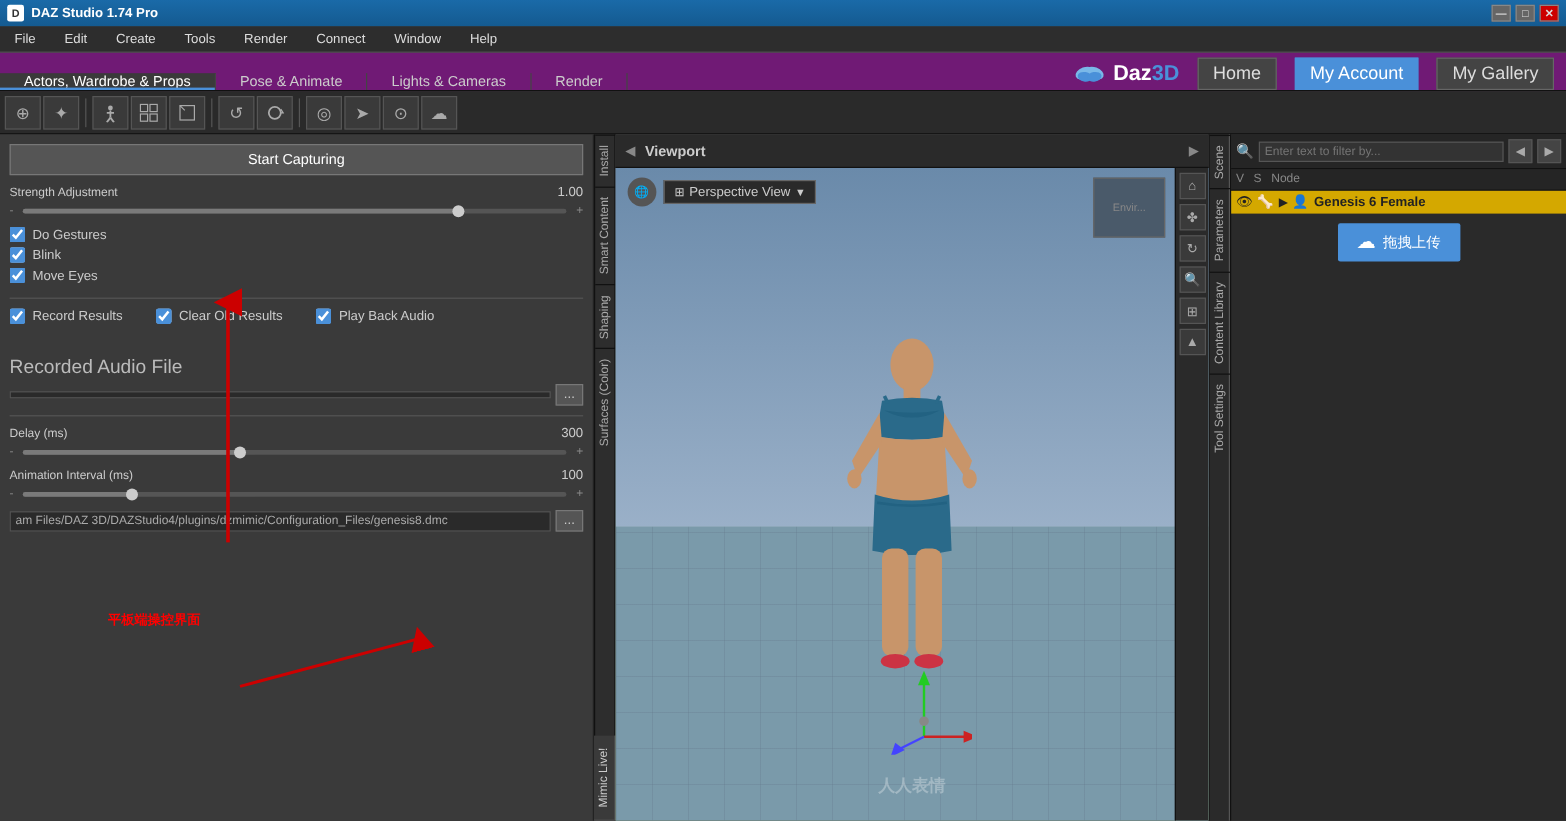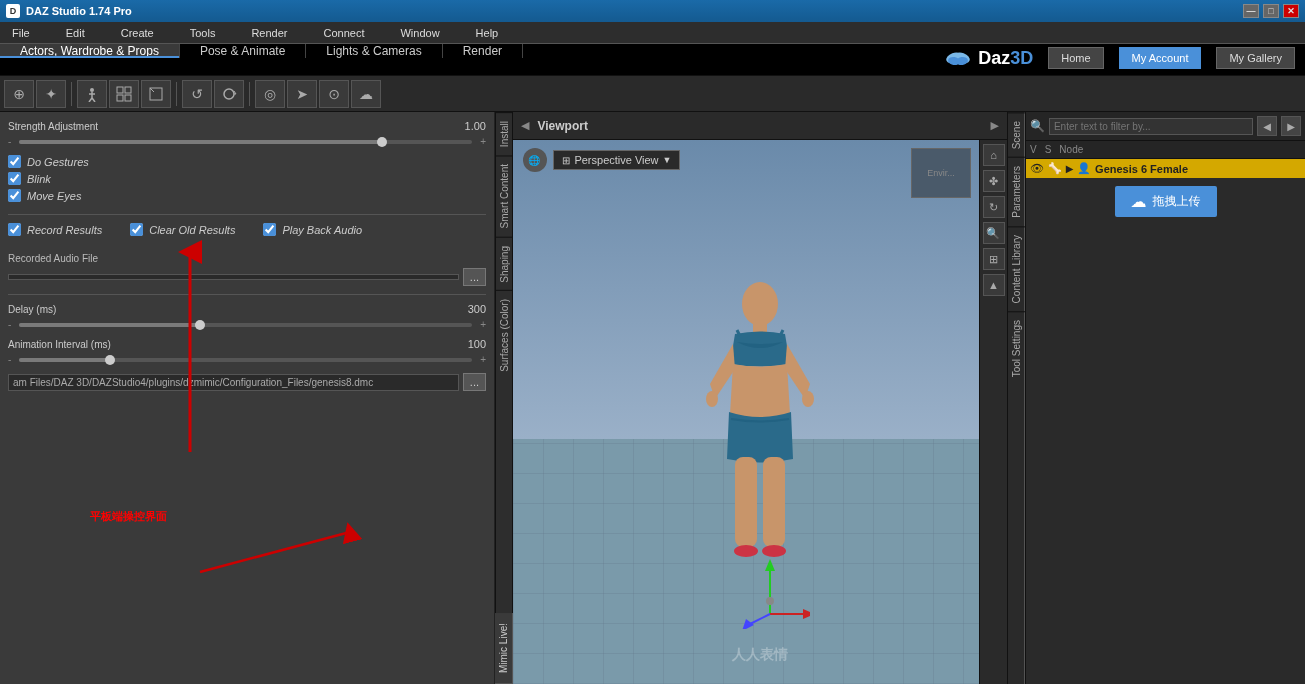--- a/index.html
+++ b/index.html
@@ -13,48 +13,48 @@
     }
     #titlebar .title-left { display: flex; align-items: center; gap: 6px; }
     #titlebar .title-icon { width: 14px; height: 14px; background: #fff; border-radius: 2px; display: flex; align-items: center; justify-content: center; font-size: 9px; color: #333; }
     #titlebar .win-controls { display: flex; gap: 4px; }
     #titlebar .win-btn { width: 16px; height: 14px; background: #666; border: 1px solid #888; display: flex; align-items: center; justify-content: center; font-size: 9px; cursor: pointer; color: #ddd; }
     #titlebar .win-btn.close { background: #c00; }
 
     
     #menubar {
       width: 100%; height: 22px; background: #2d2d2d;
-      display: flex; align-items: center; padding: 0 4px; gap: 20px;
+      display: flex; align-items: center; padding: 0 4px; gap: 8px;
       border-bottom: 1px solid #555;
     }
     .menu-item { padding: 2px 8px; color: #ddd; cursor: pointer; font-size: 11px; }
 
     
     #topnav {
-      width: 100%; height: 32px; background: #000000;
-      display: flex; align-items: flex-start;
+      width: 100%; height: 32px; background: #701a75;
+      display: flex; align-items: flex-end;
       border-bottom: 1px solid #111;
     }
     .nav-tab {
       padding: 0 20px; display: flex; align-items: center; color: #ccc;
       font-size: 12px; cursor: pointer; border-right: 1px solid #444;
       position: relative;
     }
     .nav-tab.active { background: #3a3a3a; color: #fff; }
     .nav-tab.active::after {
       content: ''; position: absolute; bottom: 0; left: 0; right: 0;
       height: 2px; background: #4a90d9;
     }
     #topnav .logo-area {
       margin-left: auto; display: flex; align-items: center; padding: 0 10px; gap: 15px;
     }
     .daz-logo { display: flex; align-items: center; gap: 6px; }
     .daz-logo-icon { width: 28px; height: 28px; }
     .daz-logo-text { font-size: 18px; font-weight: bold; color: #fff; }
-    .top-btn { padding: 4px 12px; background: #444; border: 1px solid #666; color: #ddd; font-size: 11px; cursor: pointer; }
+    .top-btn { padding: 4px 12px; background: #444; border: 1px solid #666; color: #ddd; font-size: 15px; cursor: pointer; }
     .top-btn.active { background: #4a90d9; color: #fff; border-color: #4a90d9; }
 
     
     #toolbar {
       width: 100%; height: 36px; background: #2a2a2a;
       display: flex; align-items: center; padding: 0 4px; gap: 2px;
       border-bottom: 1px solid #111;
     }
     .tool-btn {
       width: 30px; height: 28px; background: #3a3a3a; border: 1px solid #555;
@@ -89,21 +89,21 @@
     }
     .slider-fill { height: 100%; background: #7a7a7a; border-radius: 2px; }
     .slider-thumb {
       width: 10px; height: 10px; background: #ccc; border-radius: 50%;
       position: absolute; top: -3px; transform: translateX(-50%);
       cursor: grab;
     }
 
     .checkbox-row { display: flex; align-items: center; gap: 6px; margin-bottom: 4px; }
     .checkbox-row input[type="checkbox"] { accent-color: #4a90d9; width: 13px; height: 13px; }
-    .check-label { color: #ccc; font-size: 11px; font-style: italic; }
+    .check-label { color: #ccc; font-size: 11px; }
 
     .two-col { display: grid; grid-template-columns: 1fr 1fr; gap: 0; }
 
     .divider { height: 1px; background: #555; margin: 8px 0; }
 
     .btn-start {
       width: 100%; padding: 5px; background: #555; border: 1px solid #777;
       color: #fff; font-size: 12px; cursor: pointer; text-align: center;
       margin-bottom: 8px;
     }
@@ -111,21 +111,21 @@
     .file-input-row { display: flex; gap: 4px; align-items: center; }
     .file-input {
       flex: 1; background: #2a2a2a; border: 1px solid #555; padding: 2px 4px;
       color: #aaa; font-size: 10px; overflow: hidden; white-space: nowrap;
     }
     .browse-btn {
       padding: 2px 6px; background: #555; border: 1px solid #777; color: #ccc;
       font-size: 11px; cursor: pointer;
     }
 
-    .section-label { color: #bbb; font-size: 10px; margin-bottom: 4px; margin-top: 8px; }
+    .section-label { color: #bbb; font-size: 16px; margin-bottom: 4px; margin-top: 8px; }
 
     
     .annotation-text {
       position: absolute; color: red; font-size: 11px; font-weight: bold;
       pointer-events: none;
     }
 
     
     #viewport-area {
       flex: 1; background: #4a4a4a; display: flex; flex-direction: column;
@@ -336,20 +336,21 @@
   <div class="tool-btn">⊙</div>
   <div class="tool-btn">☁</div>
 </div>
 
 <div id="main">
 
   <div id="left-panel">
     <div class="panel-content">
 
       
+      <button class="btn-start">Start Capturing</button>
 
       
       <div class="ctrl-row">
         <span class="ctrl-label">Strength Adjustment</span>
         <span class="ctrl-value">1.00</span>
       </div>
       <div class="ctrl-row" style="margin-bottom:8px;">
         <span class="slider-minus">-</span>
         <div class="slider-container">
           <div class="slider-track">
@@ -375,21 +376,21 @@
           <div class="checkbox-row">
             <input type="checkbox" checked="" id="cb-move-eyes" style="">
             <label class="check-label" for="cb-move-eyes">Move Eyes</label>
           </div>
         </div>
       </div>
 
       <div class="divider"></div>
 
       
-      <div style="display:flex; gap:28px; align-items:center; flex-wrap:wrap; margin-bottom:13px;">
+      <div style="display:flex; gap:28px; align-items:center; flex-wrap:wrap; margin-bottom:24px;">
         <div class="checkbox-row">
           <input type="checkbox" checked="" id="cb-record" style="">
           <label class="check-label" for="cb-record">Record Results</label>
         </div>
         <div class="checkbox-row">
           <input type="checkbox" checked="" id="cb-clear" style="">
           <label class="check-label" for="cb-clear">Clear Old Results</label>
         </div>
         <div class="checkbox-row">
           <input type="checkbox" checked="" id="cb-playback" style="">

